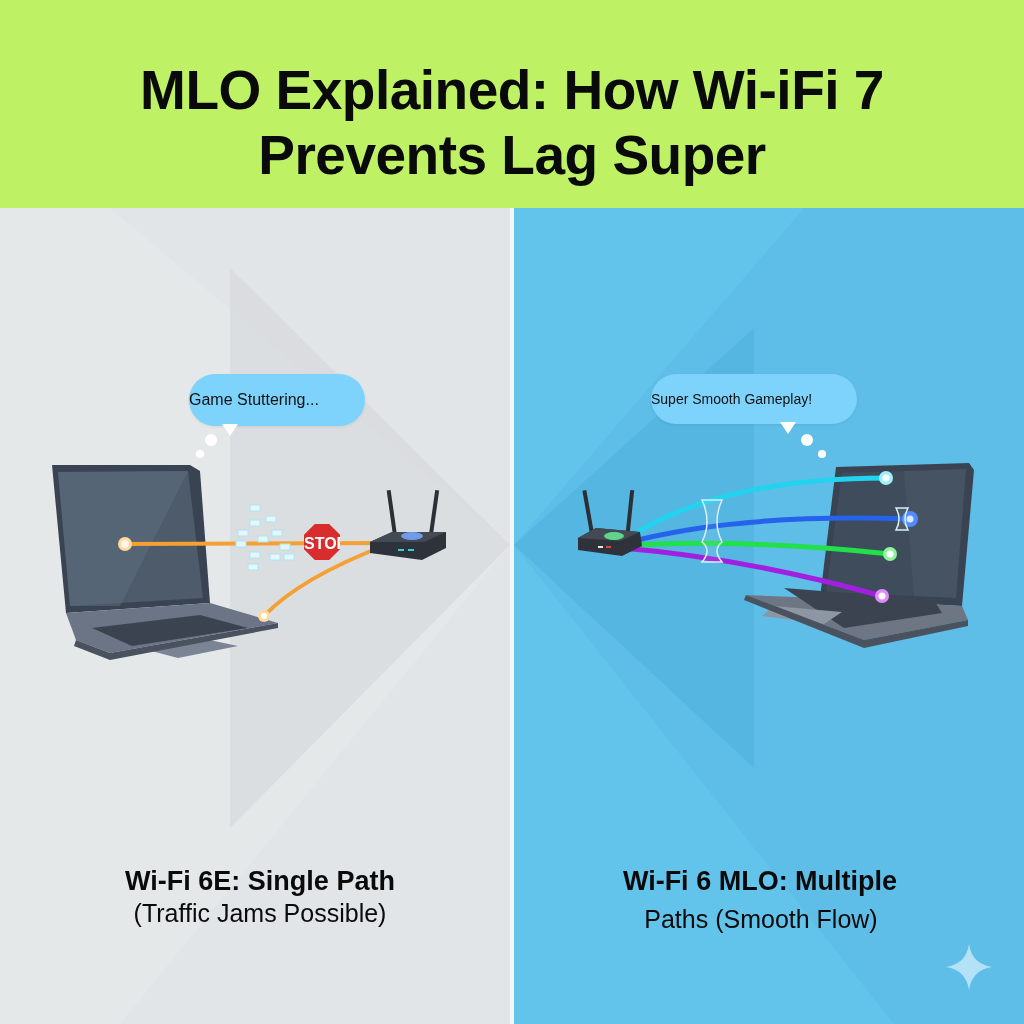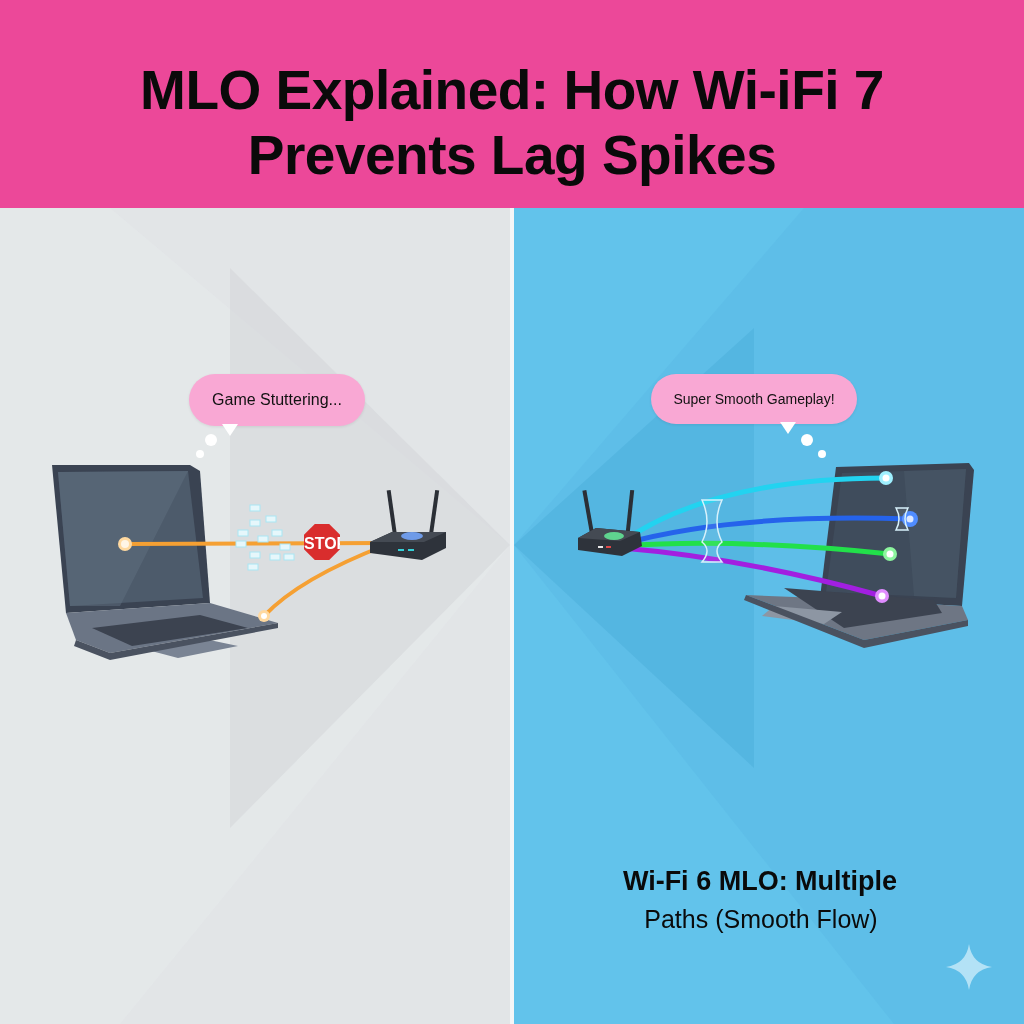--- a/index.html
+++ b/index.html
@@ -1,37 +1,37 @@
 <!DOCTYPE html>
 <html><head>
 <meta charset="utf-8">
 <style>
   html, body { margin:0; padding:0; }
   body { width:1024px; height:1024px; overflow:hidden; position:relative; background:#f1f4f5; font-family:"Liberation Sans", sans-serif; }
-  .header { position:absolute; left:0; top:0; width:1024px; height:208px; background:#ec4899; }
+  .header { position:absolute; left:0; top:0; width:1024px; height:208px; background:#bef264; }
   .title { position:absolute; left:0; width:1024px; text-align:center; font-weight:bold; font-size:55px; color:#0a0a0a; letter-spacing:-0.5px; }
   .title.l1 { top:58px; }
   .title.l2 { top:123px; }
   .panel { position:absolute; top:208px; height:816px; overflow:hidden; }
   .panel.left { left:0; width:510px; background:#e2e5e7; }
   .panel.right { left:514px; width:510px; background:#62c3eb; }
   .divider { position:absolute; left:510px; top:208px; width:4px; height:816px; background:#f4f6f7; }
   svg.scene { position:absolute; left:0; top:0; }
-  .bubble { position:absolute; background:#f9a8d4; border-radius:26px; color:#111; text-align:center; box-shadow:0 1px 3px rgba(0,0,0,0.08); }
+  .bubble { position:absolute; background:#7dd3fc; border-radius:26px; color:#111; text-align:left; box-shadow:0 1px 3px rgba(0,0,0,0.08); }
   .bubble span { display:block; }
   .caption { position:absolute; text-align:center; color:#0a0a0a; }
   .cap-bold { font-weight:bold; font-size:27px; }
   .cap-normal { font-size:25px; }
 </style>
 </head>
 <body>
 
 <div class="header">
   <div class="title l1">MLO Explained: How Wi-iFi 7</div>
-  <div class="title l2">Prevents Lag Spikes</div>
+  <div class="title l2">Prevents Lag Super</div>
 </div>
 
 <div class="panel left">
   <svg class="scene" width="510" height="816" viewBox="0 0 510 816">
 
     <polygon points="110,0 510,337 120,816 0,816 0,0" fill="#e6e9eb" opacity="0.6"></polygon>
     <polygon points="230,60 510,337 230,620" fill="#d3d6d8" opacity="0.55"></polygon>
 
     <g>
       <polygon points="52,257 190,257 200,263 210,395 66,405" fill="#3a4352"></polygon>
@@ -80,20 +80,24 @@
     <span style="position:absolute;left:0;top:11px;width:36px;text-align:center;color:#fff;font-weight:bold;font-size:16px;">STOP</span>
   </div>
 
   <div class="bubble" style="left:189px;top:166px;width:176px;height:52px;">
     <span style="line-height:52px;font-size:16px;">Game Stuttering...</span>
   </div>
   <div style="position:absolute;left:222px;top:216px;width:0;height:0;border-left:8px solid transparent;border-right:8px solid transparent;border-top:12px solid #fff;"></div>
   <div style="position:absolute;left:205px;top:226px;width:12px;height:12px;border-radius:50%;background:#fff;"></div>
   <div style="position:absolute;left:196px;top:242px;width:8px;height:8px;border-radius:50%;background:#fff;"></div>
 
+  <div class="caption" style="left:60px;top:658px;width:400px;">
+    <div class="cap-bold">Wi-Fi 6E: Single Path</div>
+    <div class="cap-normal" style="margin-top:2px;">(Traffic Jams Possible)</div>
+  </div>
 </div>
 
 <div class="divider"></div>
 
 <div class="panel right">
   <svg class="scene" width="510" height="816" viewBox="0 0 510 816">
     <polygon points="290,0 510,0 510,816 380,816 0,337" fill="#5bbbe6" opacity="0.6"></polygon>
     <polygon points="0,337 240,120 240,560" fill="#4fb0dc" opacity="0.6"></polygon>
 
     <g>

